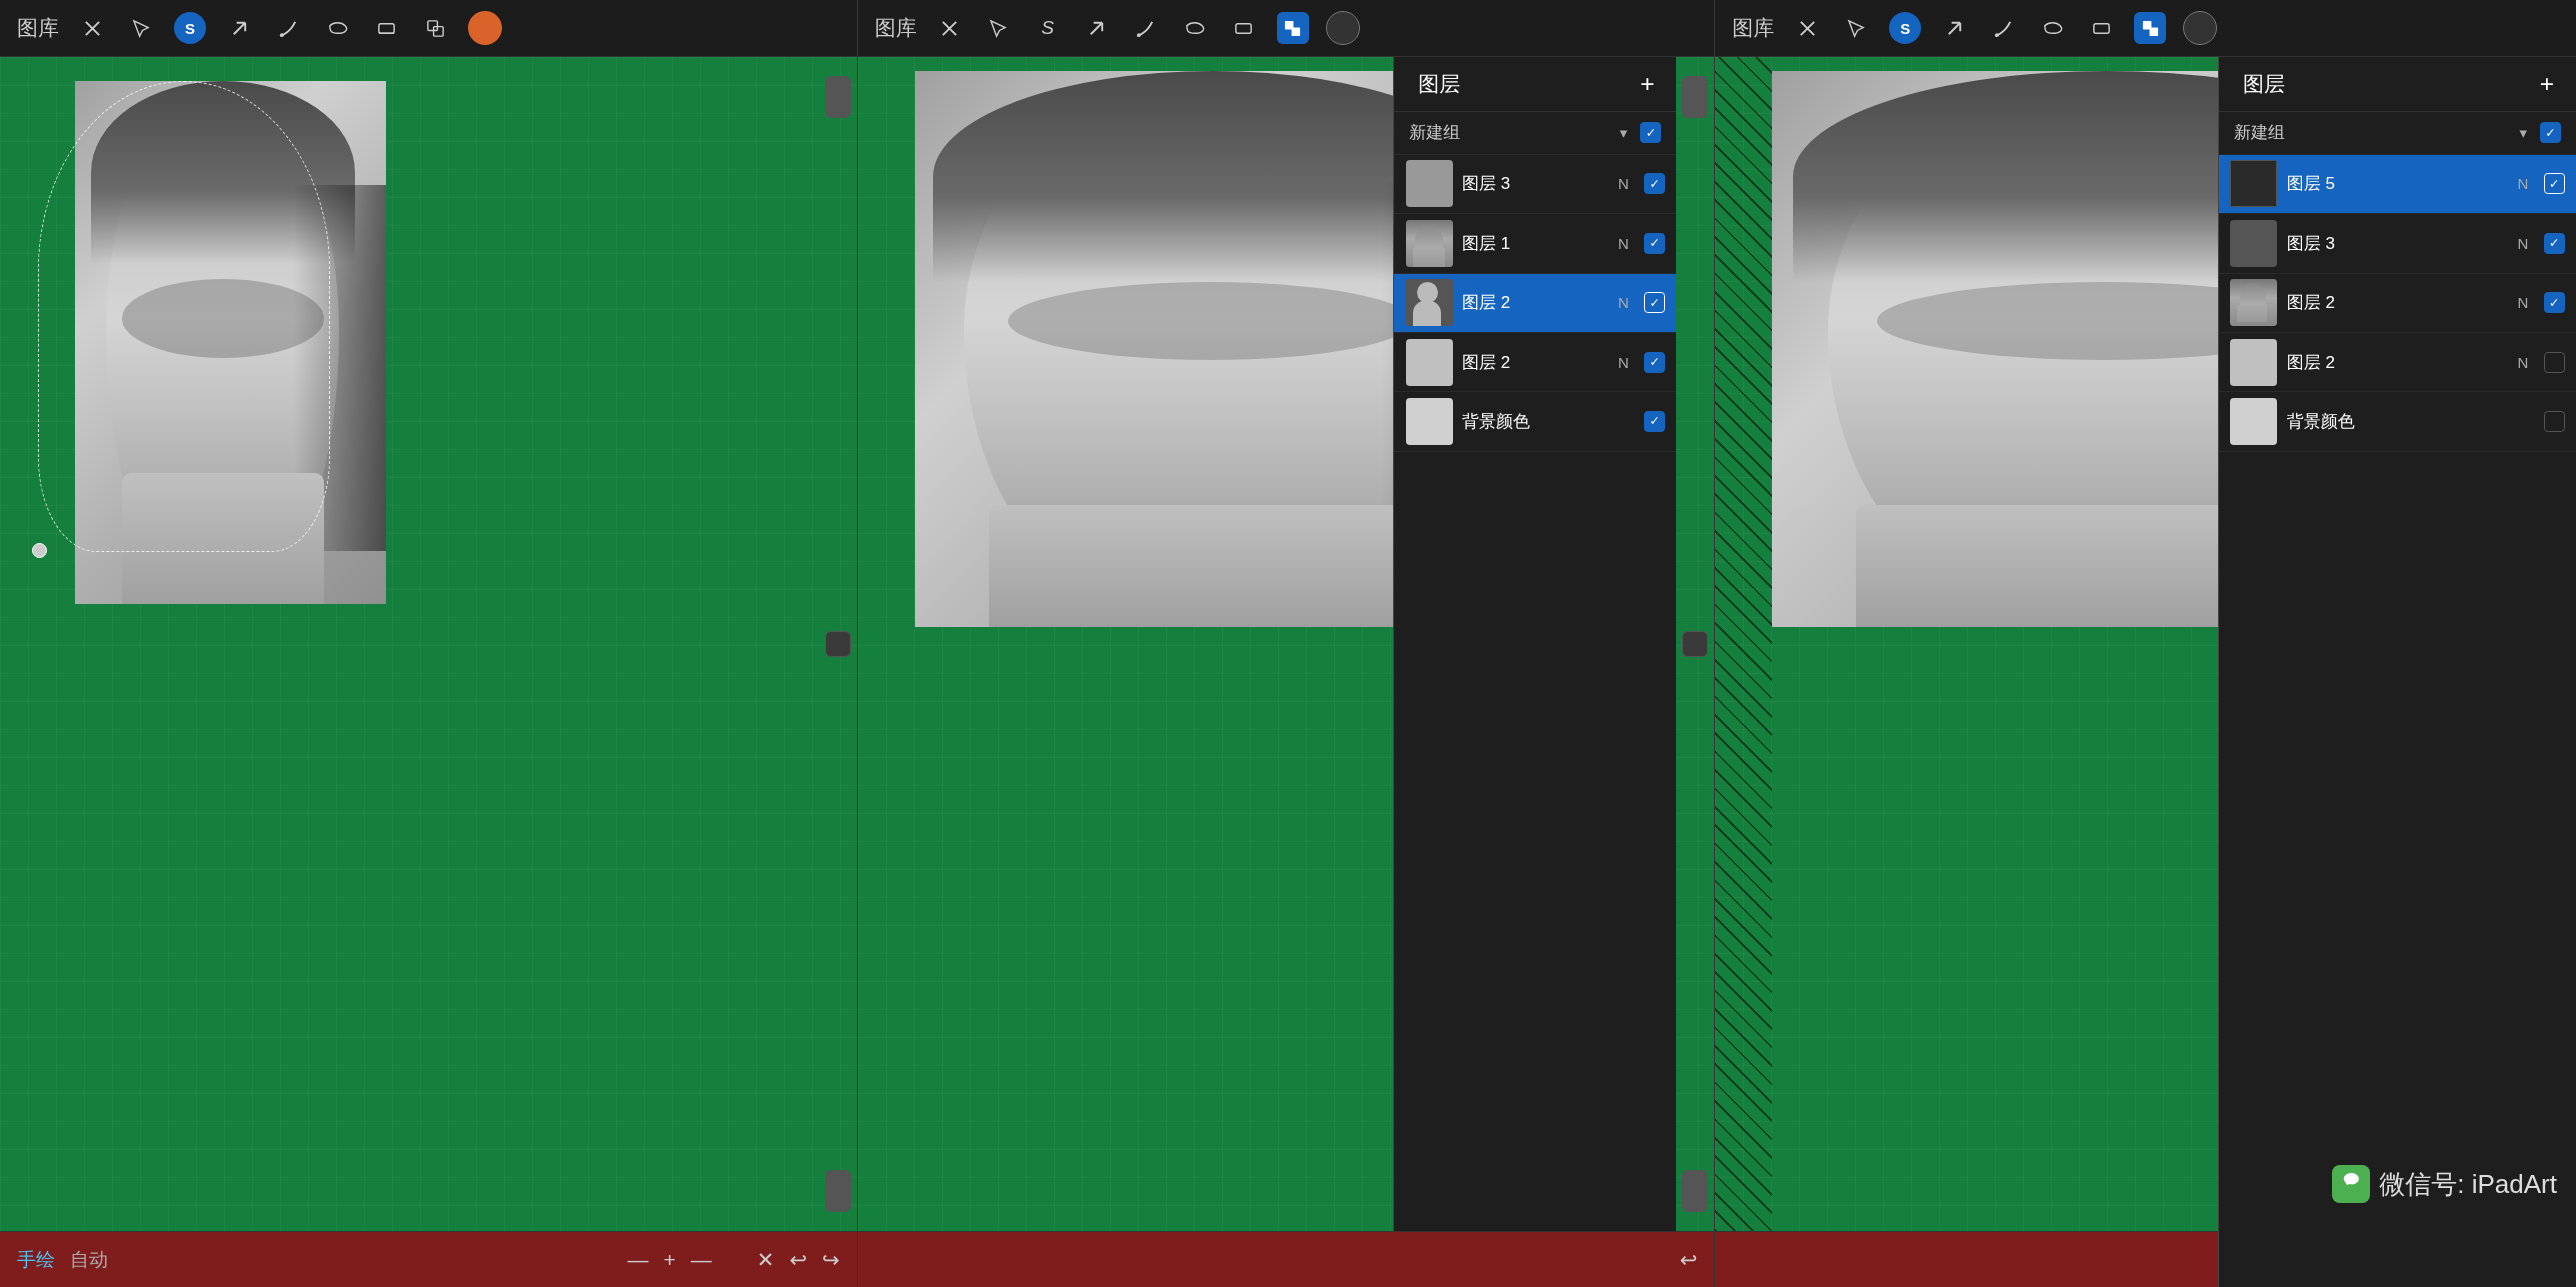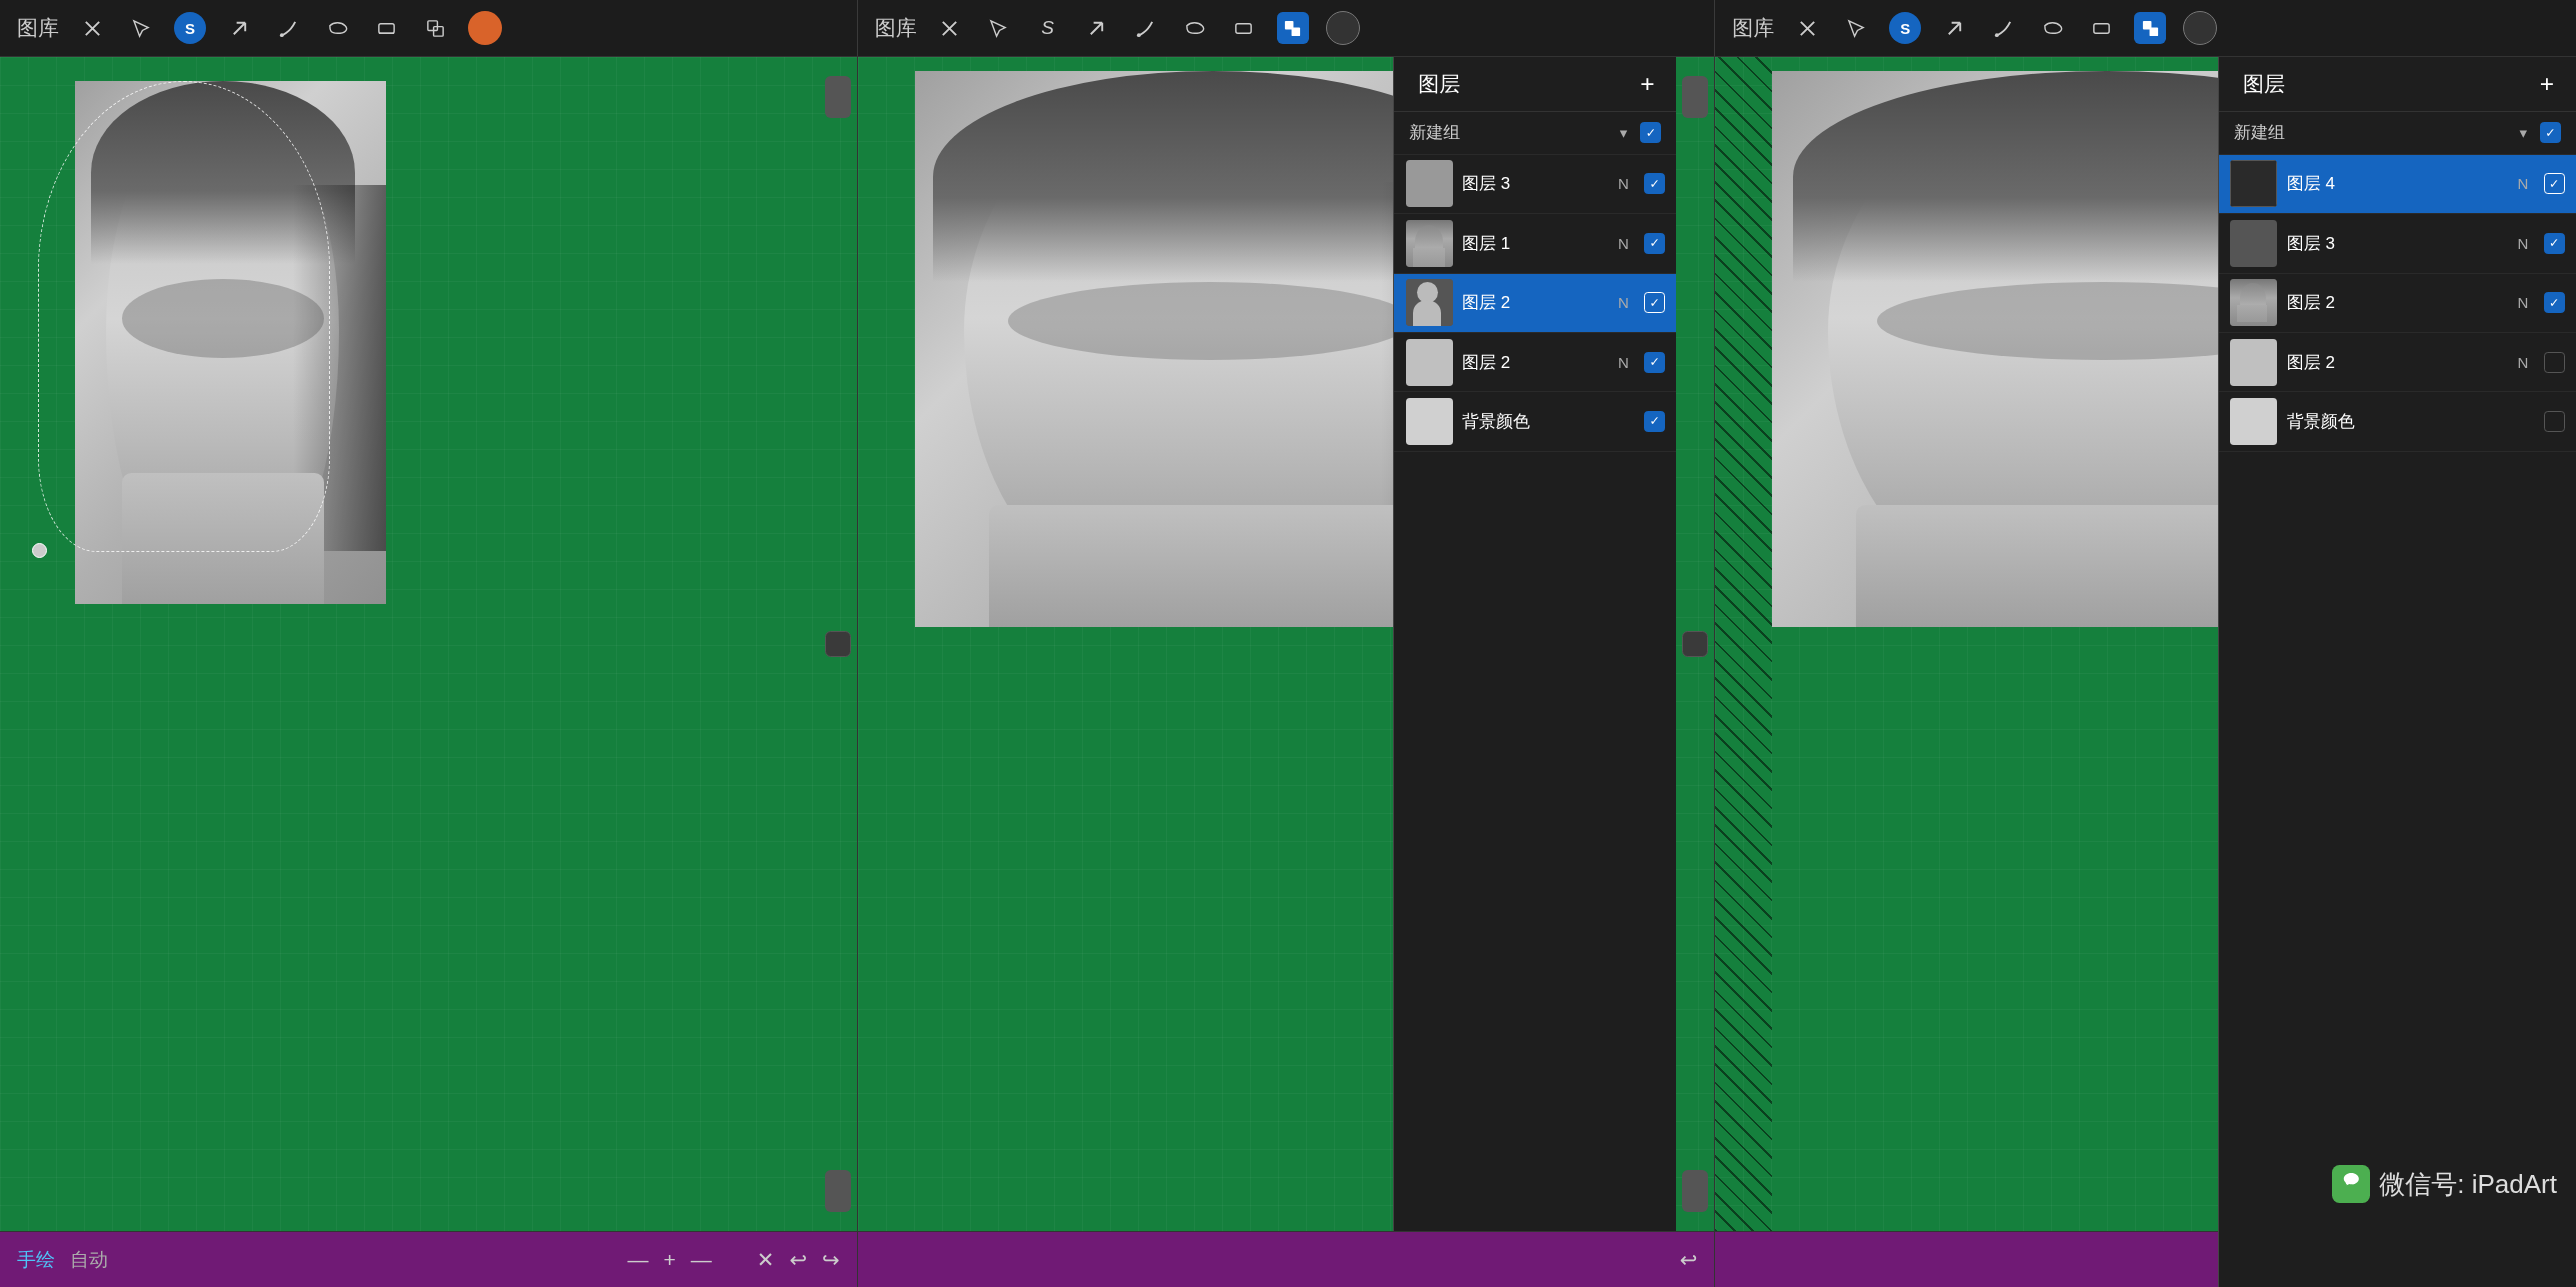--- a/index.html
+++ b/index.html
@@ -175,21 +175,21 @@
       align-items: center;
       justify-content: center;
       color: #aaa;
       font-size: 15px;
       cursor: pointer;
     }
 
     
     .bottom-toolbar {
       height: 57px;
-      background: #701a75;
+      background: #7f1d1d;
       border-top: 0.9px solid #333;
       display: flex;
       align-items: center;
       padding: 0 17px;
       gap: 15px;
     }
     .bottom-text {
       color: #4fc3f7;
       font-size: 19px;
     }
@@ -691,21 +691,21 @@
       <div class="layers-group-row">
         <span class="layers-group-label">新建组</span>
         <span class="layers-group-arrow">▾</span>
         <div class="layer-check checked"></div>
       </div>
 
       <div class="layer-row layer-5-selected">
         <div class="layer-thumb">
           <div style="width:100%;height:100%;background:#2a2a2a;border:0.9px solid #555;"></div>
         </div>
-        <span class="layer-name">图层 4</span>
+        <span class="layer-name">图层 5</span>
         <span class="layer-mode">N</span>
         <div class="layer-check checked-white"></div>
       </div>
 
       <div class="layer-row">
         <div class="layer-thumb">
           <div style="width:100%;height:100%;background:#555;"></div>
         </div>
         <span class="layer-name">图层 3</span>
         <span class="layer-mode">N</span>

